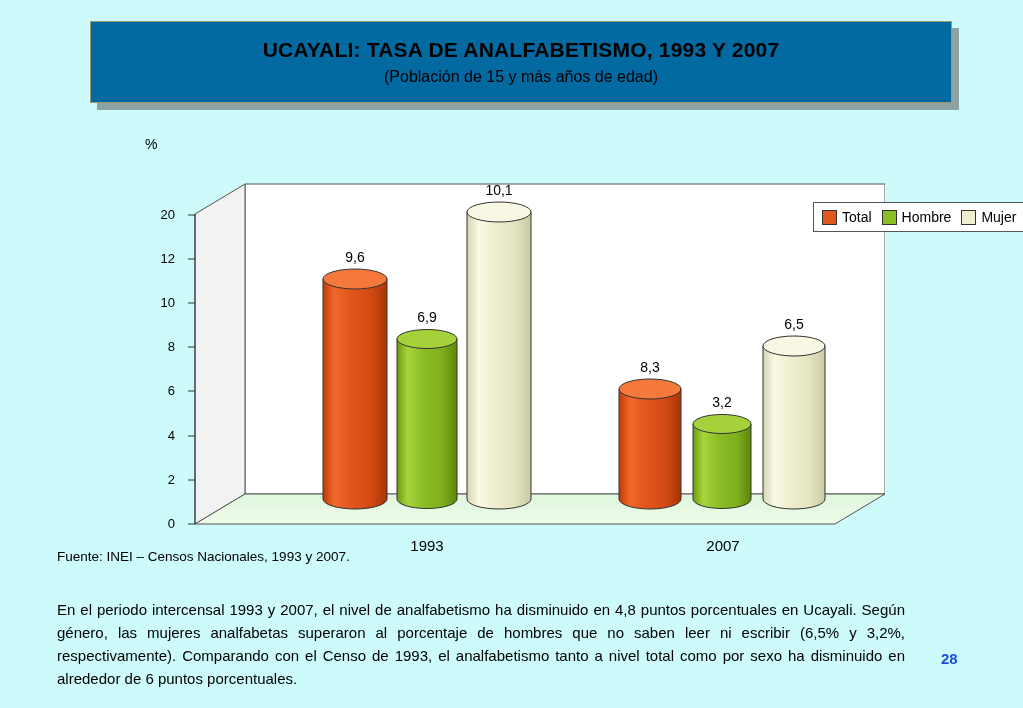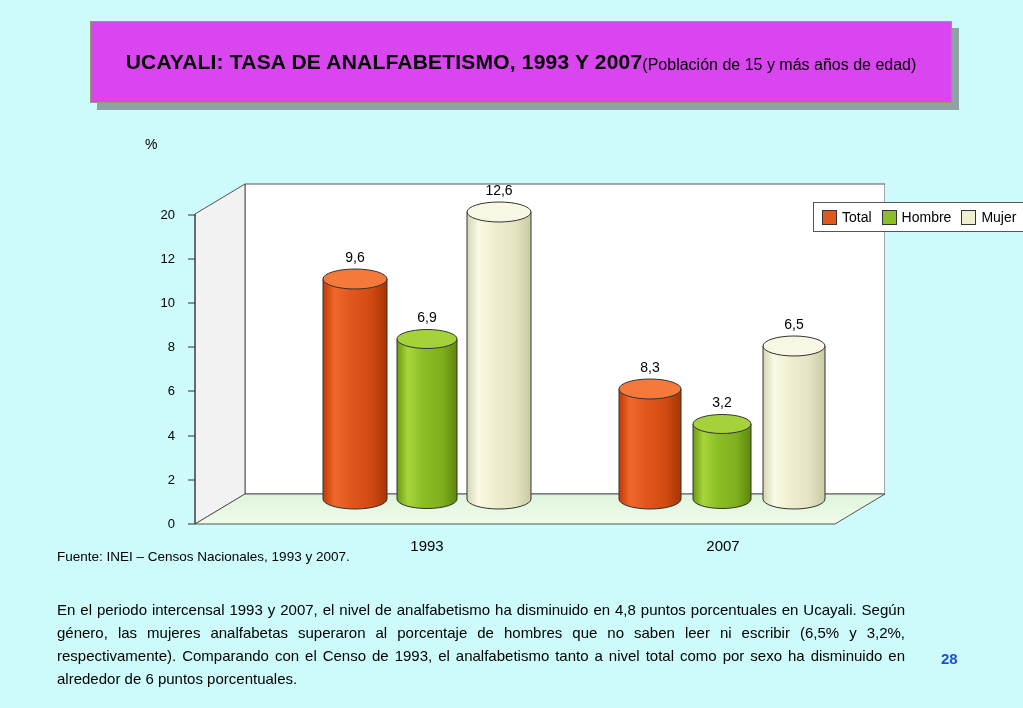--- a/index.html
+++ b/index.html
@@ -15,26 +15,26 @@
     position: relative;
   }
 
   
   #title-banner {
     position: absolute;
     left: 90px;
     top: 21px;
     width: 862px;
     height: 82px;
-    background: #d946ef;
+    background: #0369a1;
     border: 1px solid #9a9a6a;
     box-shadow: 7px 7px 0 rgba(90,90,90,0.55);
     box-sizing: border-box;
     display: flex;
-    flex-direction: row;
+    flex-direction: column;
     align-items: center;
     justify-content: center;
   }
   #title-line1 {
     font-size: 21px;
     font-weight: bold;
     color: #000;
     letter-spacing: 0.2px;
     text-align: center;
   }
@@ -249,21 +249,21 @@
     <div class="y-tick" style="left:-40px; top:318px;">2</div>
     <div class="y-tick" style="left:-40px; top:274px;">4</div>
     <div class="y-tick" style="left:-40px; top:229px;">6</div>
     <div class="y-tick" style="left:-40px; top:185px;">8</div>
     <div class="y-tick" style="left:-40px; top:141px;">10</div>
     <div class="y-tick" style="left:-40px; top:97px;">12</div>
     <div class="y-tick" style="left:-40px; top:53px;">20</div>
 
     <div class="bar-label" style="left:140px; top:95px;">9,6</div>
     <div class="bar-label" style="left:212px; top:155px;">6,9</div>
-    <div class="bar-label" style="left:284px; top:28px;">12,6</div>
+    <div class="bar-label" style="left:284px; top:28px;">10,1</div>
     <div class="bar-label" style="left:435px; top:205px;">8,3</div>
     <div class="bar-label" style="left:507px; top:240px;">3,2</div>
     <div class="bar-label" style="left:579px; top:162px;">6,5</div>
 
     <div class="x-label" style="left:182px; top:383px;">1993</div>
     <div class="x-label" style="left:478px; top:383px;">2007</div>
 
     <div id="legend">
       <div class="legend-item">
         <span class="legend-swatch" style="background:#E2571E"></span>

